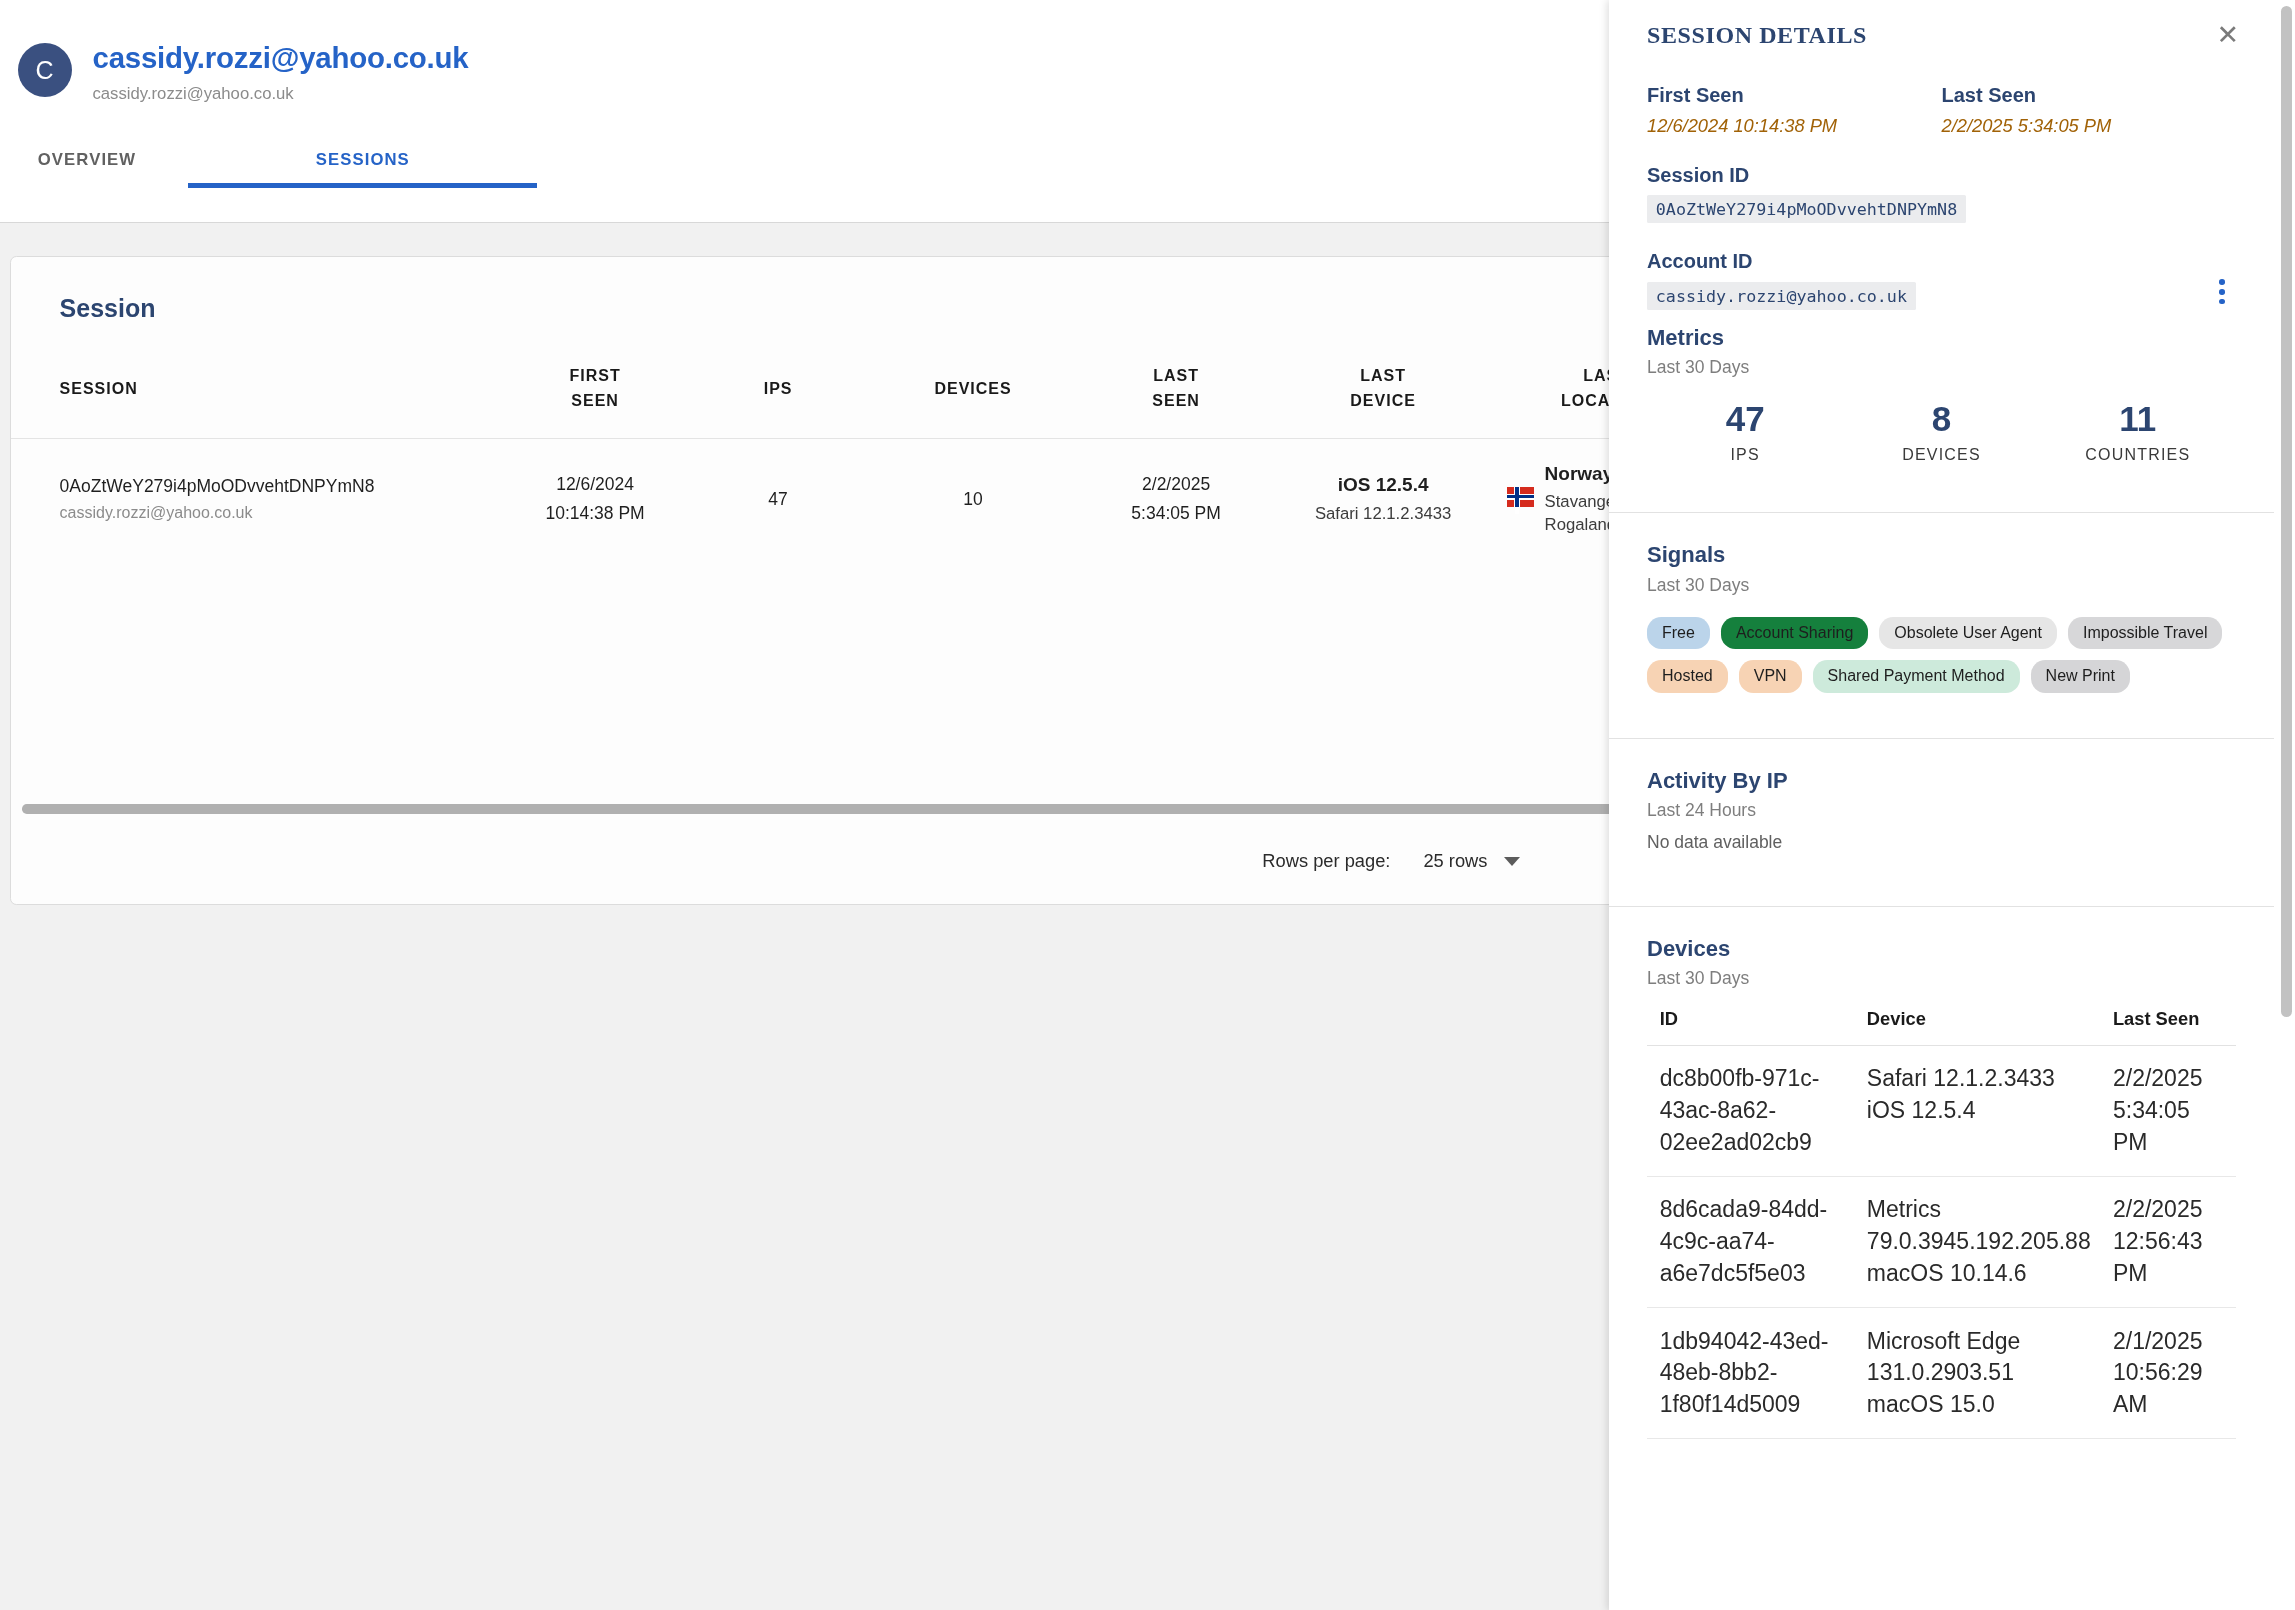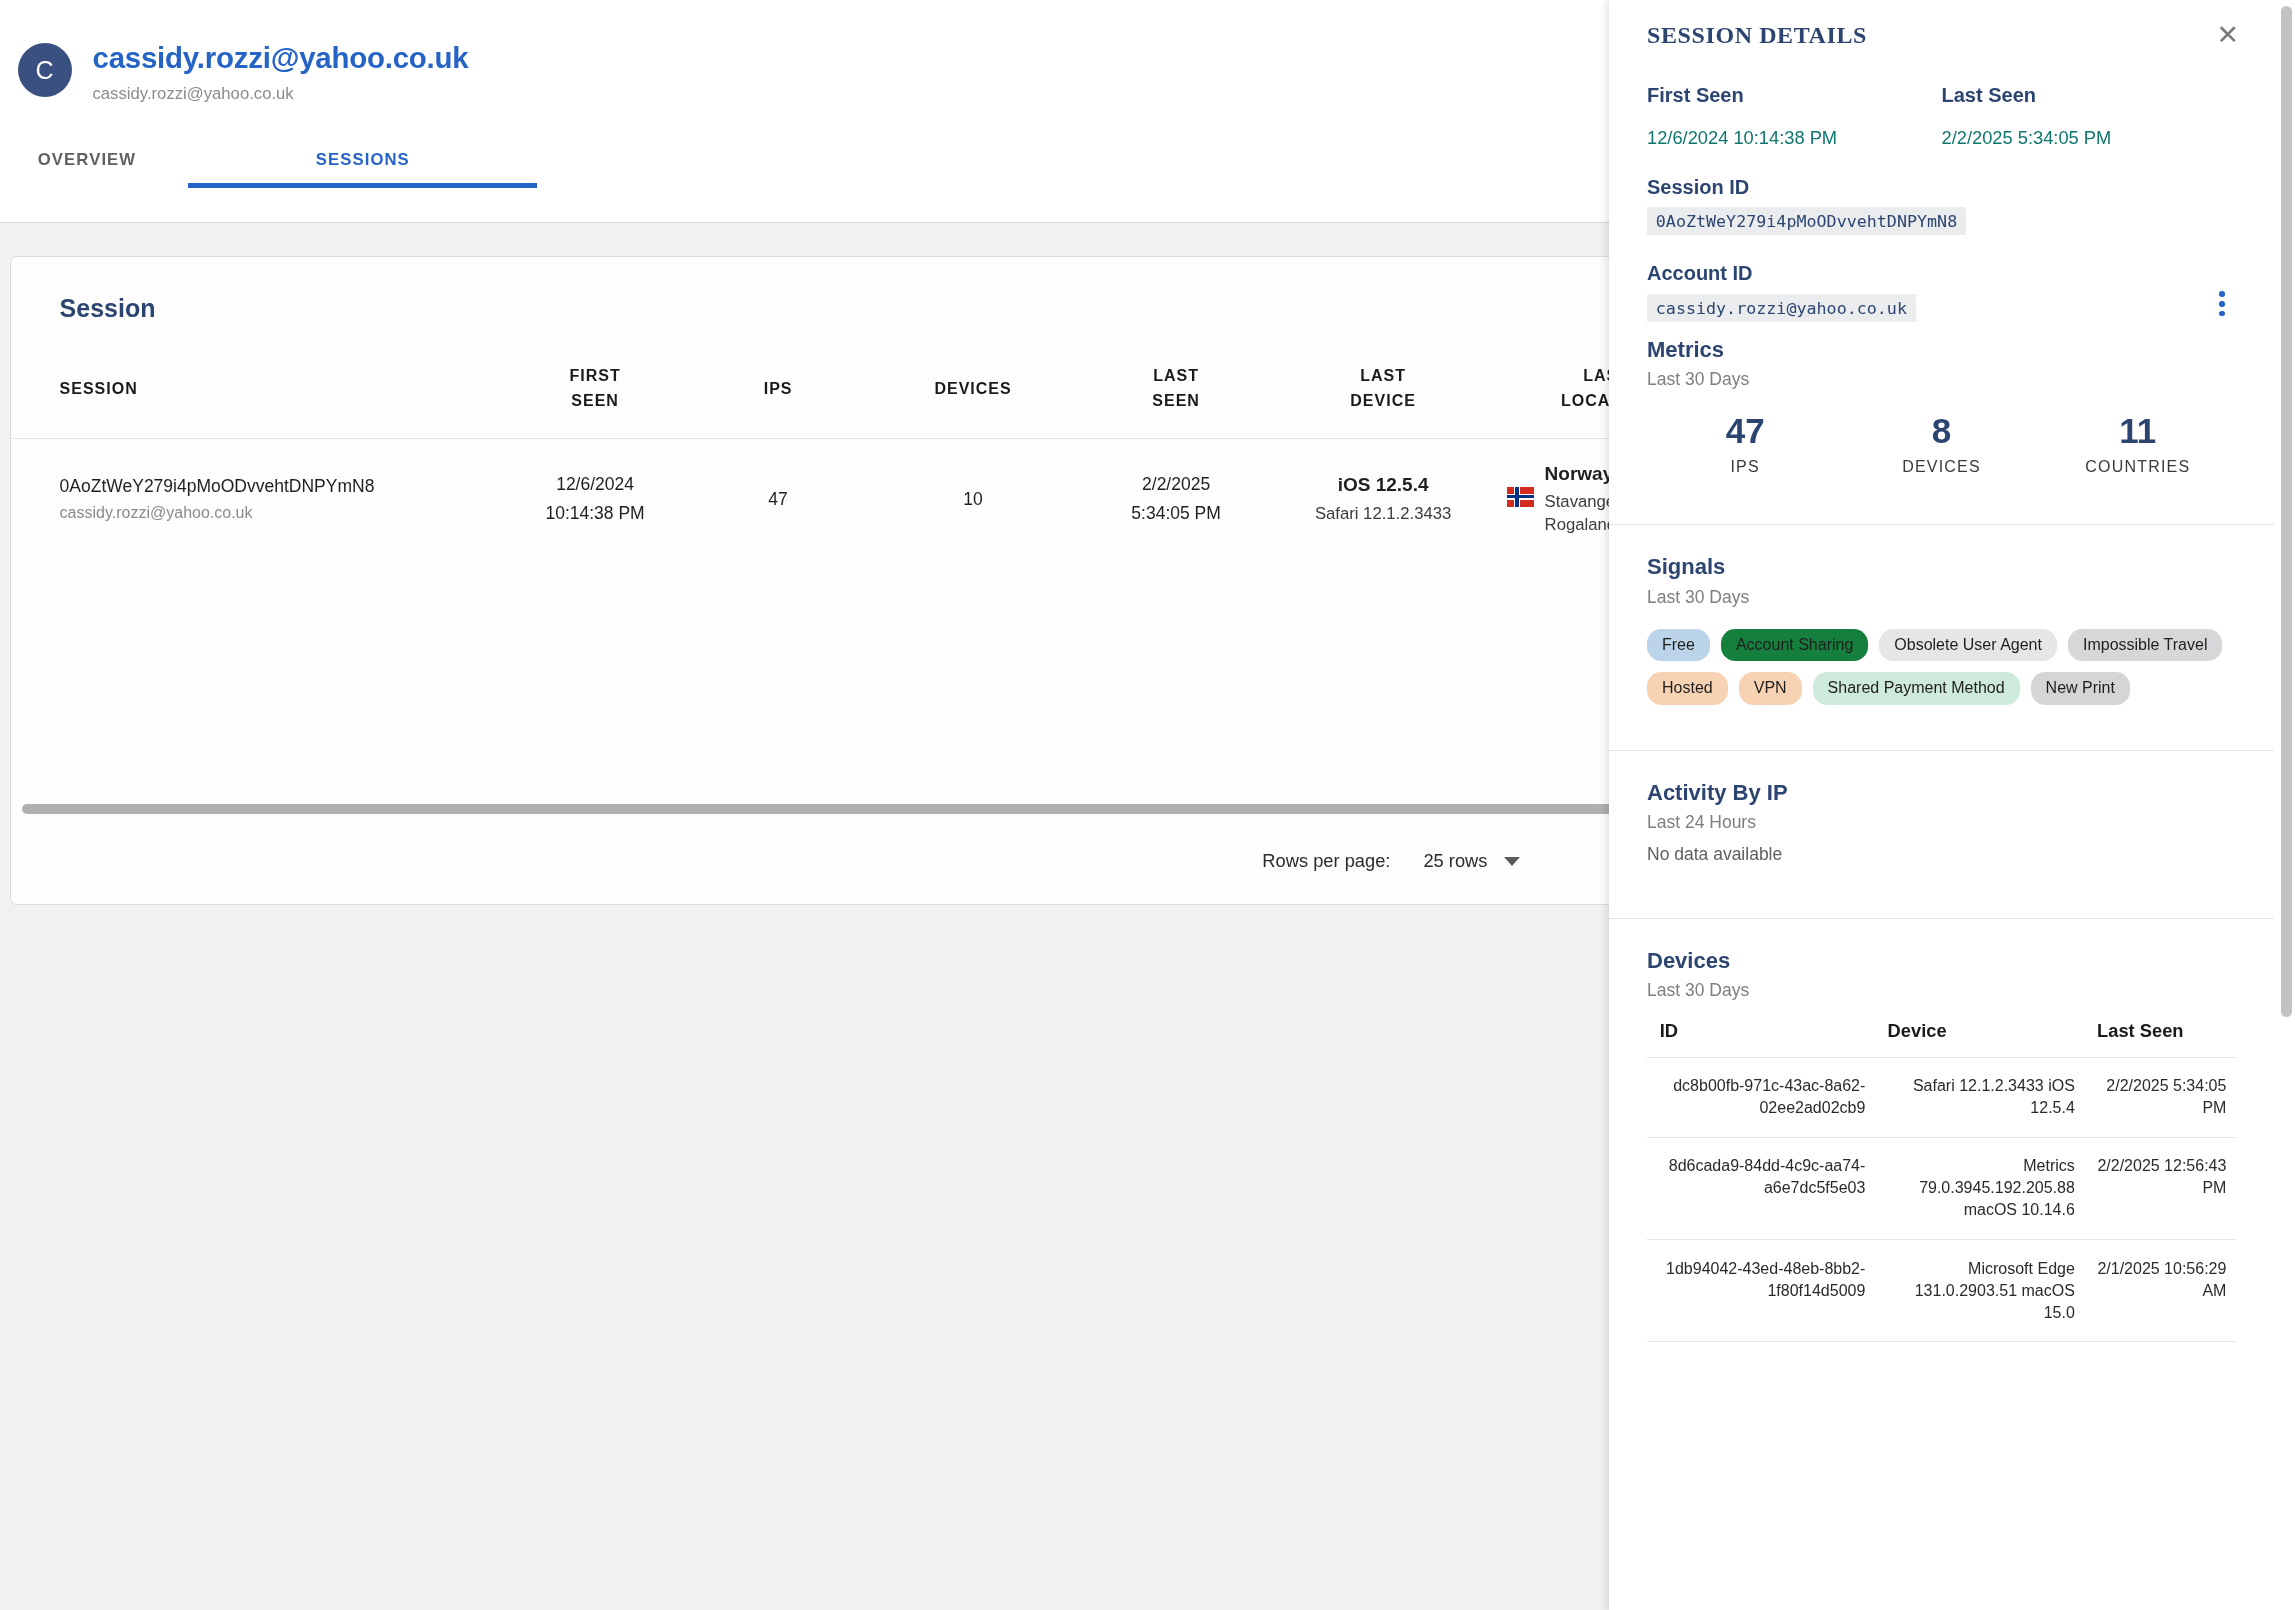--- a/index.html
+++ b/index.html
@@ -226,21 +226,21 @@
 
   .panel-sec { padding: 0 38px; }
   .sec-divider { border-top: 0.8px solid #e2e2e2; margin-top: 24px; }
 
   .kv-row { display: flex; margin-top: 35px; }
   .kv { width: 334px; }
   .kv-label {
     font-size: 20px; font-weight: bold; color: #2c4570;
   }
   .kv-value {
-    font-size: 18.3px; color: #0f766e; margin-top: 20px;
+    font-size: 18.3px; color: #a16207; margin-top: 8px; font-style: italic;
   }
   .id-label {
     font-size: 20px; font-weight: bold; color: #2c4570; margin-top: 27px;
   }
   .mono-chip {
     display: inline-block;
     font-family: "DejaVu Sans Mono", monospace;
     font-size: 16.7px;
     background: #ebecee;
     color: #2c4570;
@@ -286,27 +286,26 @@
   table.devices { width: 100%; border-collapse: collapse; margin-top: 19px; }
   table.devices th {
     text-align: left;
     font-size: 18.3px;
     font-weight: bold;
     color: #1a1a1a;
     padding: 0 9.6px 14.3px 12.7px;
     border-bottom: 0.8px solid #e2e2e2;
   }
   table.devices td {
-    font-size: 16px;
+    font-size: 23px;
     color: #2a2a2a;
     padding: 17.5px 9.6px 17.5px 12.7px;
     border-bottom: 0.8px solid #e8e8e8;
     vertical-align: top;
     line-height: 1.38;
-    text-align: right;
   }
   table.devices col.c1 { width: 239px; }
   table.devices col.c2 { width: 213px; }
   table.devices col.c3 { width: 159px; }
 
   .panel-scrollbar {
     position: absolute;
     right: 3.2px; top: 6.4px;
     width: 11px;
     height: 1011px;

